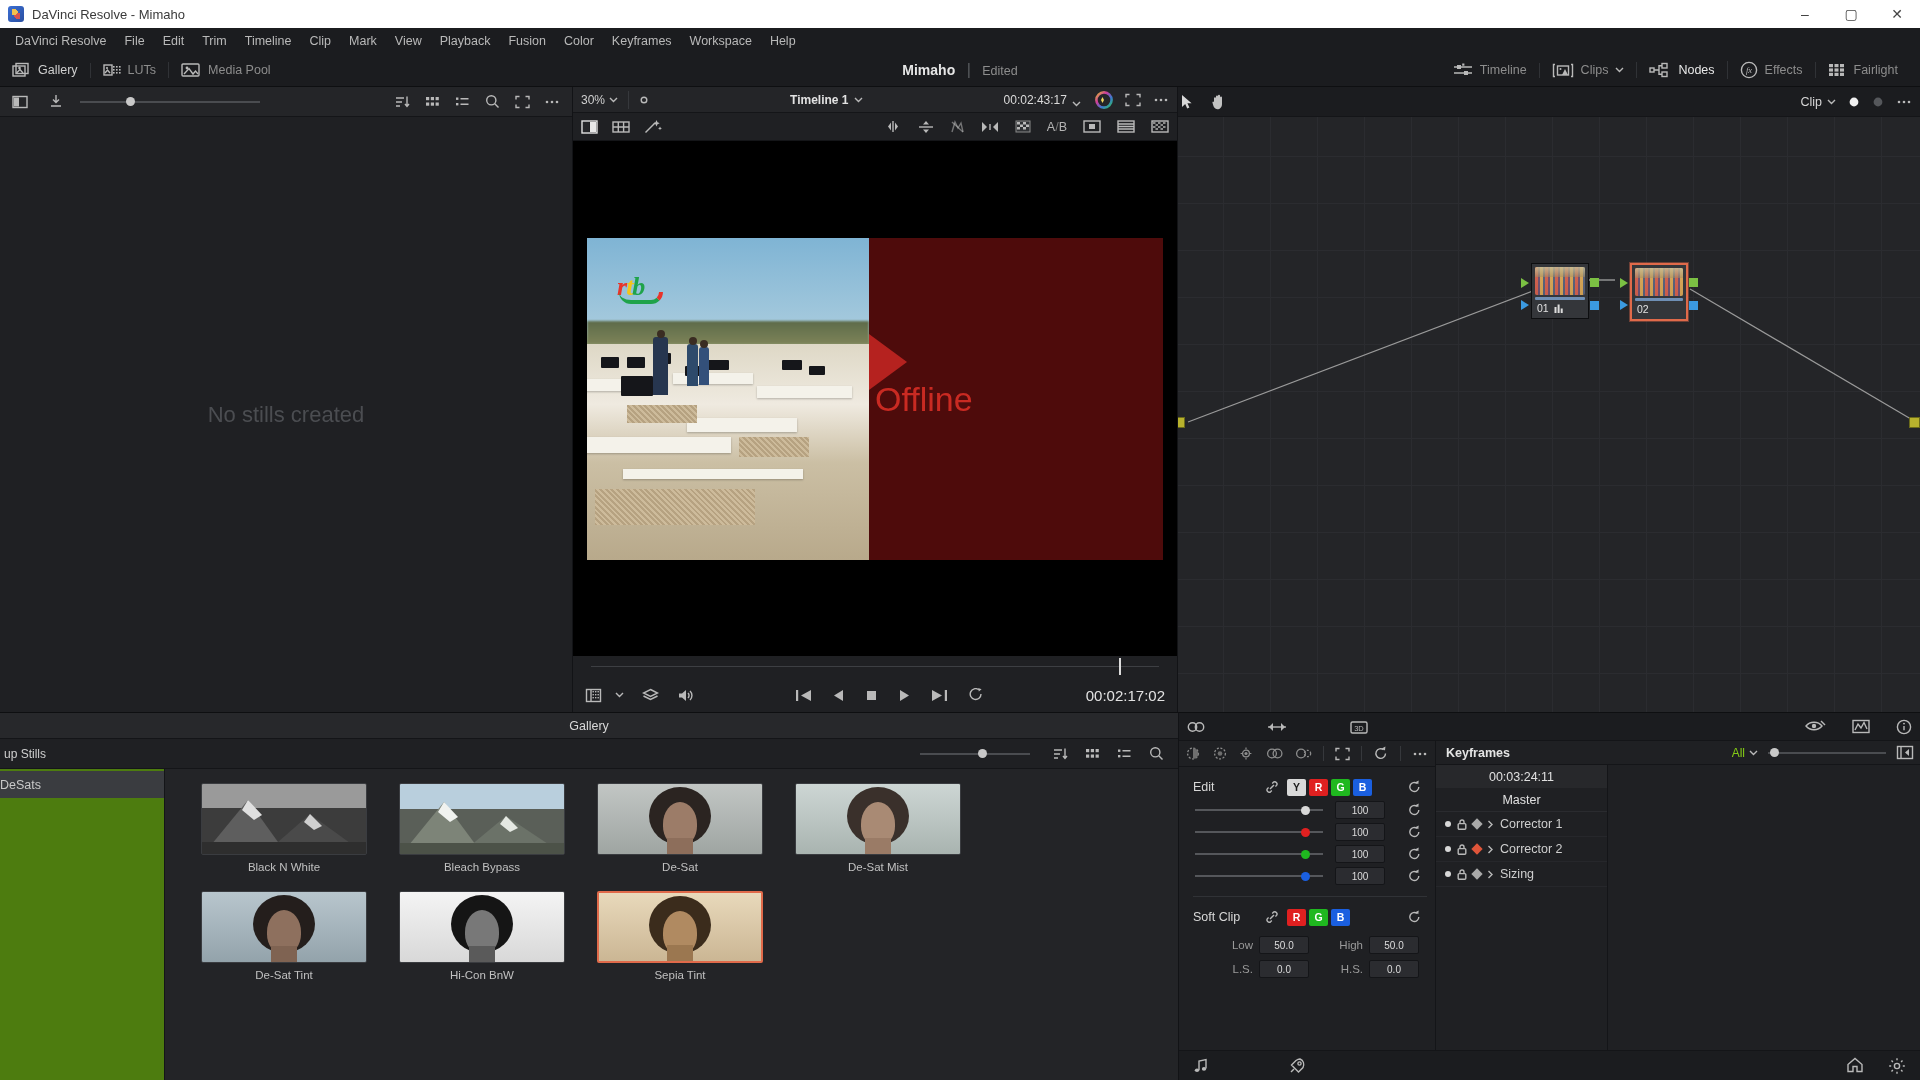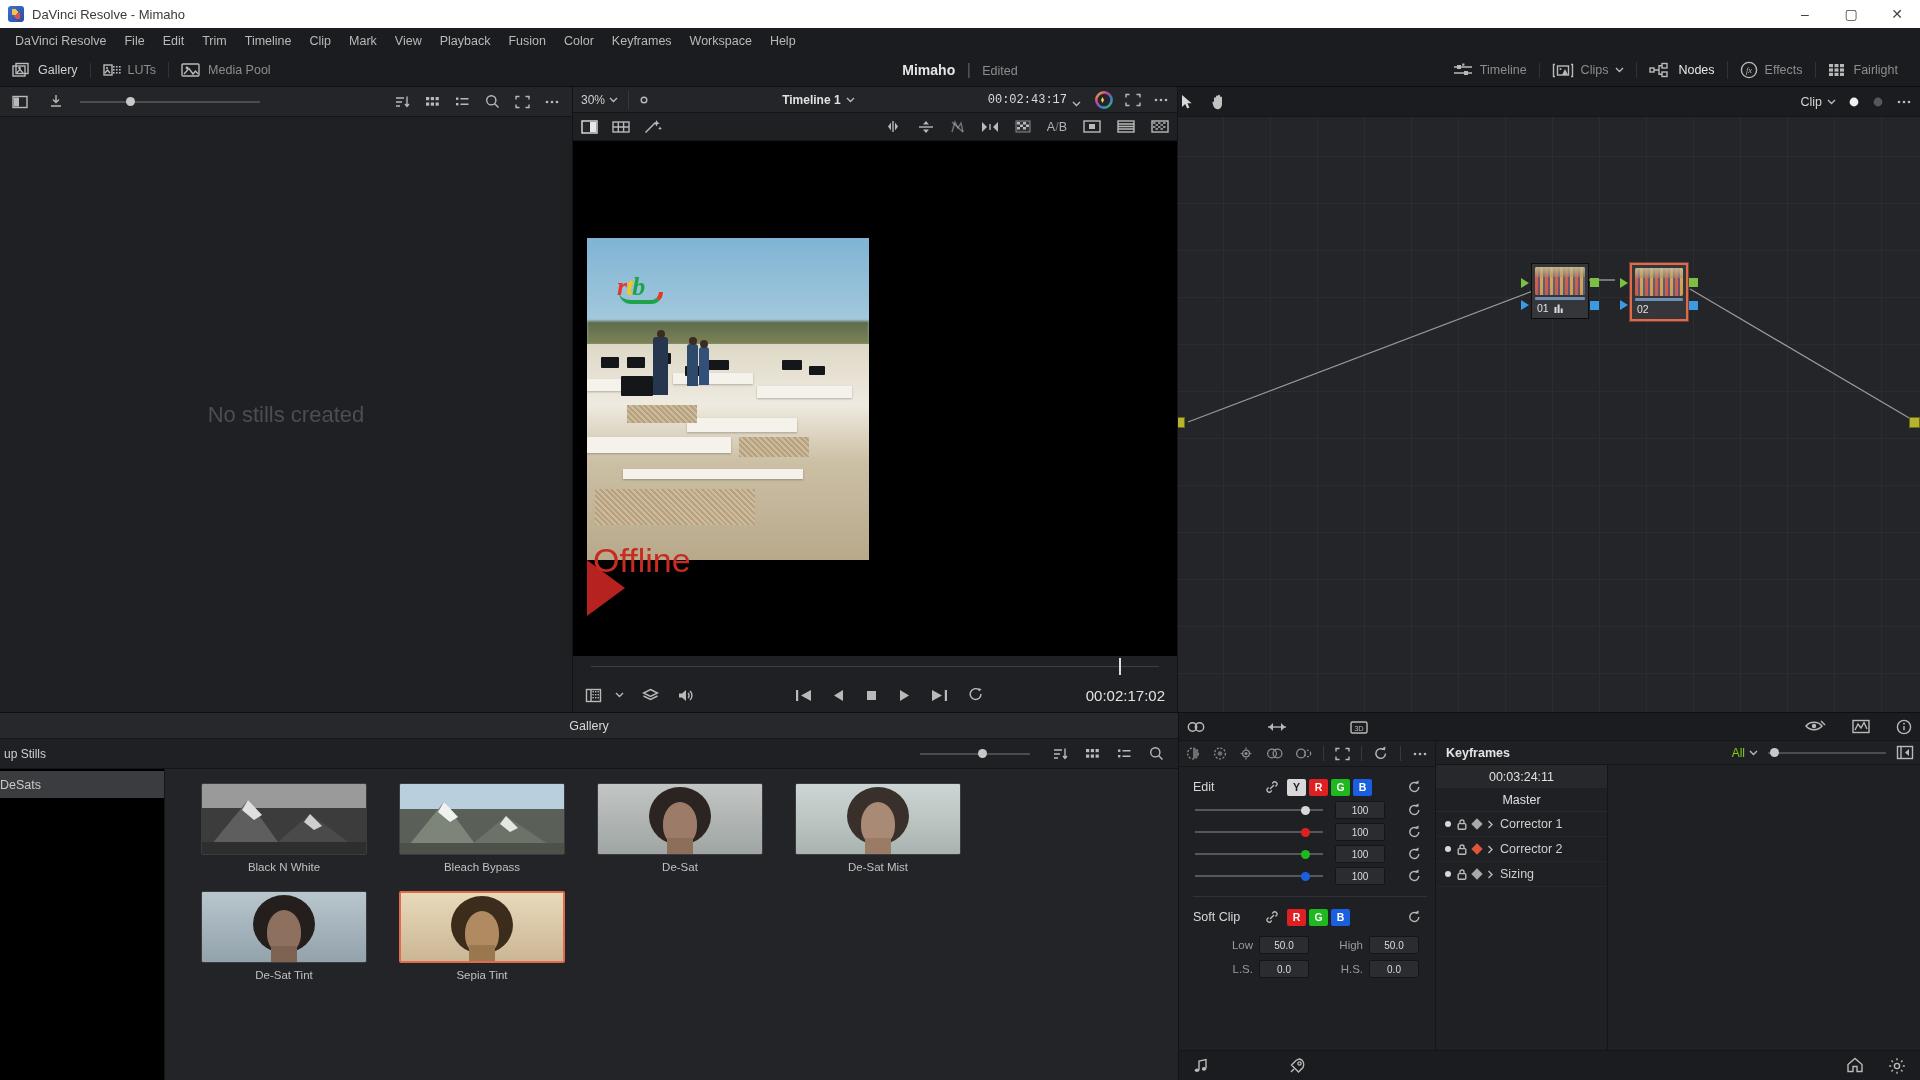--- a/index.html
+++ b/index.html
@@ -72,28 +72,28 @@
   
   .viewer {
     position: absolute; top: 87px; left: 573px; width: 605px; height: 625px;
     background: #1f2023; border-right: 1px solid #121316; display:flex; flex-direction: column;
   }
   .vw-top { height: 26px; display:flex; align-items:center; background:#242528;
     border-bottom: 1px solid #141518; padding: 0 8px; font-size: 12px; }
   .vw-zoom { display:flex; align-items:center; gap:4px; color:#d0d0d0; }
   .vw-sep { width:1px; height:18px; background:#36383c; margin: 0 10px; }
   .vw-tl { margin: 0 auto; display:flex; align-items:center; gap:5px; color:#e2e2e2; font-weight:600;}
-  .vw-tc { display:flex; align-items:flex-end; gap:5px; color:#dadada; font-variant-numeric: tabular-nums; font-family: Liberation Mono, monospace; }
+  .vw-tc { display:flex; align-items:flex-end; gap:5px; color:#dadada; font-variant-numeric: tabular-nums; }
   .vw-top-right { display:flex; align-items:center; gap:12px; margin-left: 14px; }
   .vw-icons { height: 28px; display:flex; align-items:center; background:#1f2023;
      padding: 0 8px; border-bottom:1px solid #141518; }
   .vw-icons .group { display:flex; align-items:center; gap: 14px; }
   .vw-icons .right { margin-left:auto; display:flex; align-items:center; gap: 16px; }
   .vw-canvas { flex: 1; background: #000; display:flex; align-items:center; justify-content:center; position:relative; }
-  .vw-frame { position:relative; width: 576px; height: 322px; display:flex;flex-direction:column; }
+  .vw-frame { position:relative; width: 576px; height: 322px; display:flex; }
   .vw-video { width: 282px; height: 322px; position: relative; overflow:hidden;
       background: linear-gradient(#8fc0da 0%, #a8cde0 28%, #8d9a6f 33%, #cfc5ae 42%, #e6e0d2 60%, #bfae92 100%); }
   .sky { position:absolute; inset: 0 0 72% 0; background: linear-gradient(#7fb4d4,#a6cadd); }
   .trees { position:absolute; top: 26%; left:0; right:0; height: 7%;
      background: linear-gradient(#5d6b4a,#7d8358); filter: blur(1px); }
   .ground { position:absolute; top:33%; left:0; right:0; bottom:0;
      background: linear-gradient(#ded8c6 0%, #efeae0 28%, #cbbfa4 55%, #b8a98b 100%); }
   .grave { position:absolute; background:#f4f2ea; box-shadow: 0 1px 2px rgba(0,0,0,.25); }
   .gravel { position:absolute; background: repeating-linear-gradient(45deg,#b6a281 0 2px,#cdbb9b 2px 4px); }
   .headstone { position:absolute; background:#15161a; border-radius:1px; }
@@ -161,21 +161,21 @@
   .gw-title { height: 26px; display:flex; align-items:center; justify-content:center;
     background:#27282b; border-bottom:1px solid #141518; font-size: 12.5px; color:#d8d8d8; }
   .gw-sub { height: 30px; display:flex; align-items:center; background:#1f2023;
      border-bottom: 1px solid #141518; padding-right: 8px; }
   .gw-sub .lbl { font-size: 12px; color:#cfcfcf; padding-left: 4px; }
   .gw-sub .right { margin-left:auto; display:flex; align-items:center; gap: 4px; }
   .gw-slider { width: 110px; height: 14px; position:relative; display:flex; align-items:center; margin-right: 12px; }
   .gw-slider .track { width:100%; height:2px; background:#4a4c50; }
   .gw-slider .knob { position:absolute; left: 58px; width: 9px; height:9px; border-radius:50%; background:#c8c8c8; }
   .gw-body { display:flex; height: calc(100% - 56px); }
-  .gw-side { width: 165px; background:#000000; border-right: 1px solid #141518; padding-top: 2px; }
+  .gw-side { width: 165px; background:#4d7c0f; border-right: 1px solid #141518; padding-top: 2px; }
   .gw-side .row { height: 27px; display:flex; align-items:center; padding-left: 4px; font-size:12.5px; color:#c9c9c9; }
   .gw-side .row.active { background:#3a3c40; }
   .gw-grid { flex:1; padding: 14px 20px; display:flex; flex-wrap: wrap; align-content: flex-start; gap: 0; }
   .still { width: 198px; margin-right: 0; margin-bottom: 18px; text-align:center; }
   .still .fr { width: 166px; height: 72px; margin: 0 auto; border: 1px solid #3a3c40;
       border-radius: 2px; overflow: hidden; position: relative; }
   .still.selected .fr { border: 2px solid #e06a4a; }
   .still .cap { margin-top: 6px; font-size: 11.5px; color: #c0c0c0; }
   .mountain { position:absolute; inset:0; }
   .face { position:absolute; inset:0; }
@@ -960,20 +960,31 @@
               <div class="face">
             <div class="bg" style="background:linear-gradient(#b8c6cd,#93a3ab)"></div>
             <div class="hair" style="background:#241e1c"></div>
             <div class="skin" style="background:#8e705e"></div>
             <div class="neck" style="background:#7f6352"></div>
           </div>
             </div>
           <div class="cap">De-Sat Tint</div>
         </div>
 
+        <div class="still">
+          <div class="fr">
+              <div class="face">
+            <div class="bg" style="background:linear-gradient(#f4f4f4,#d8d8d8)"></div>
+            <div class="hair" style="background:#151515"></div>
+            <div class="skin" style="background:#787878"></div>
+            <div class="neck" style="background:#5a5a5a"></div>
+          </div>
+            </div>
+          <div class="cap">Hi-Con BnW</div>
+        </div>
 
         <div class="still selected">
           <div class="fr">
               <div class="face">
             <div class="bg" style="background:linear-gradient(#e8d9bb,#cbb694)"></div>
             <div class="hair" style="background:#3b2c1c"></div>
             <div class="skin" style="background:#b08a61"></div>
             <div class="neck" style="background:#9b7750"></div>
           </div>
             </div>

